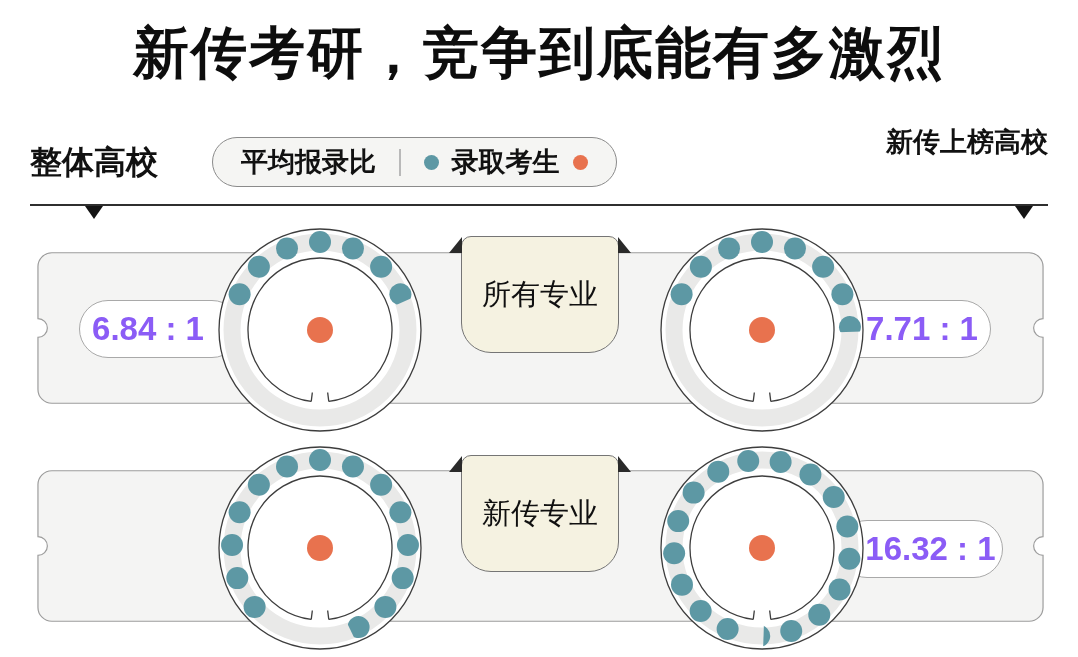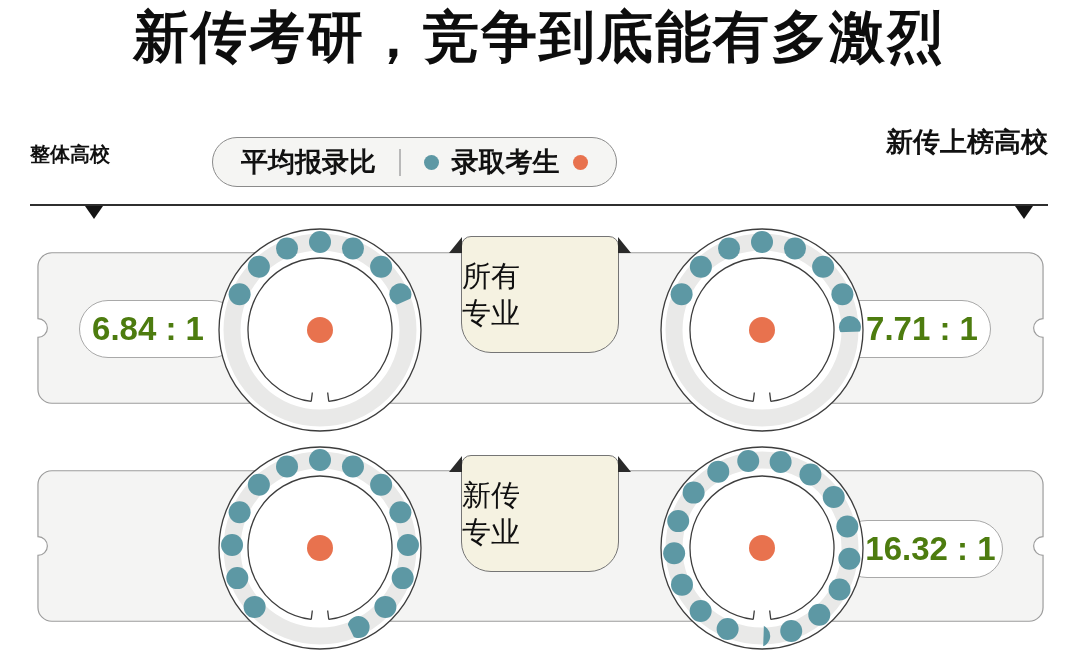--- a/index.html
+++ b/index.html
@@ -2,25 +2,25 @@
 <html><head>
 <meta charset="utf-8">
 <style>
   html,body{margin:0;padding:0;background:#ffffff;}
   .stage{
     position:relative;width:1078px;height:657px;background:#ffffff;overflow:hidden;
     font-family:"Liberation Sans","DejaVu Sans",sans-serif;color:#111;
   }
   
   .title{
-    position:absolute;top:0;left:0;width:100%;text-align:center;
+    position:absolute;top:16px;left:0;width:100%;text-align:center;
     font-size:56px;font-weight:900;letter-spacing:2px;color:#0d0d0d;white-space:nowrap;
   }
   
-  .left-label{position:absolute;left:30px;top:141px;font-size:20px;font-weight:700;}
+  .left-label{position:absolute;left:30px;top:141px;font-size:32px;font-weight:700;}
   .right-label{position:absolute;right:30px;top:126px;text-align:right;font-size:27px;font-weight:700;line-height:33px;}
   .legend-pill{
     position:absolute;left:212px;top:137px;height:50px;box-sizing:border-box;
     display:inline-flex;align-items:center;gap:13px;padding:0 28px;
     background:#f5f5f3;border:1.5px solid #8b8b8b;border-radius:26px;
     font-size:27px;font-weight:700;white-space:nowrap;
   }
   .legend-divider{width:1.5px;height:27px;background:#b9b9b9;margin:0 10px;}
   .legend-dot{width:15px;height:15px;border-radius:50%;display:inline-block;}
   
@@ -29,31 +29,31 @@
   .marker.m-left{left:85px;}
   .marker.m-right{left:1015px;}
   
   .band{position:absolute;left:33px;width:1015px;height:152px;}
   .band.b1{top:252px;}
   .band.b2{top:470px;}
   
   .ratio-pill{
     position:absolute;height:58px;box-sizing:border-box;border:1px solid #a9a9a9;border-radius:29px;
     background:#ffffff;display:flex;align-items:center;justify-content:center;
-    font-size:33px;font-weight:600;color:#4d7c0f;white-space:nowrap;
+    font-size:33px;font-weight:600;color:#8b5cf6;white-space:nowrap;
   }
   .p-r1l{left:79px;top:300px;width:162px;padding-right:24px;}
   .p-r1r{left:829px;top:300px;width:162px;padding-left:24px;}
   .p-r2l{left:79px;top:520px;width:168px;padding-right:18px;}
   .p-r2r{left:838px;top:520px;width:165px;padding-left:20px;text-align:center;}
   
   .group-tab{
     position:absolute;left:461px;width:158px;height:117px;box-sizing:border-box;
     background:#f5f2e1;border:1px solid #757575;border-radius:10px 10px 30px 30px;
-    display:flex;flex-direction:column;justify-content:center;
+    display:flex;flex-direction:row;align-items:center;justify-content:center;
     font-size:29px;font-weight:500;line-height:37px;color:#101010;z-index:3;
   }
   .group-tab.t1{top:236px;}
   .group-tab.t2{top:455px;}
   .wedge{position:absolute;width:13px;height:16px;background:#2a2a2a;top:0;}
   .wedge.w-l{left:-13px;clip-path:polygon(100% 0,100% 100%,0 100%);}
   .wedge.w-r{right:-13px;clip-path:polygon(0 0,100% 100%,0 100%);}
   
   .dial{position:absolute;width:212px;height:212px;z-index:4;}
   .d-r1l{left:214px;top:224px;}

